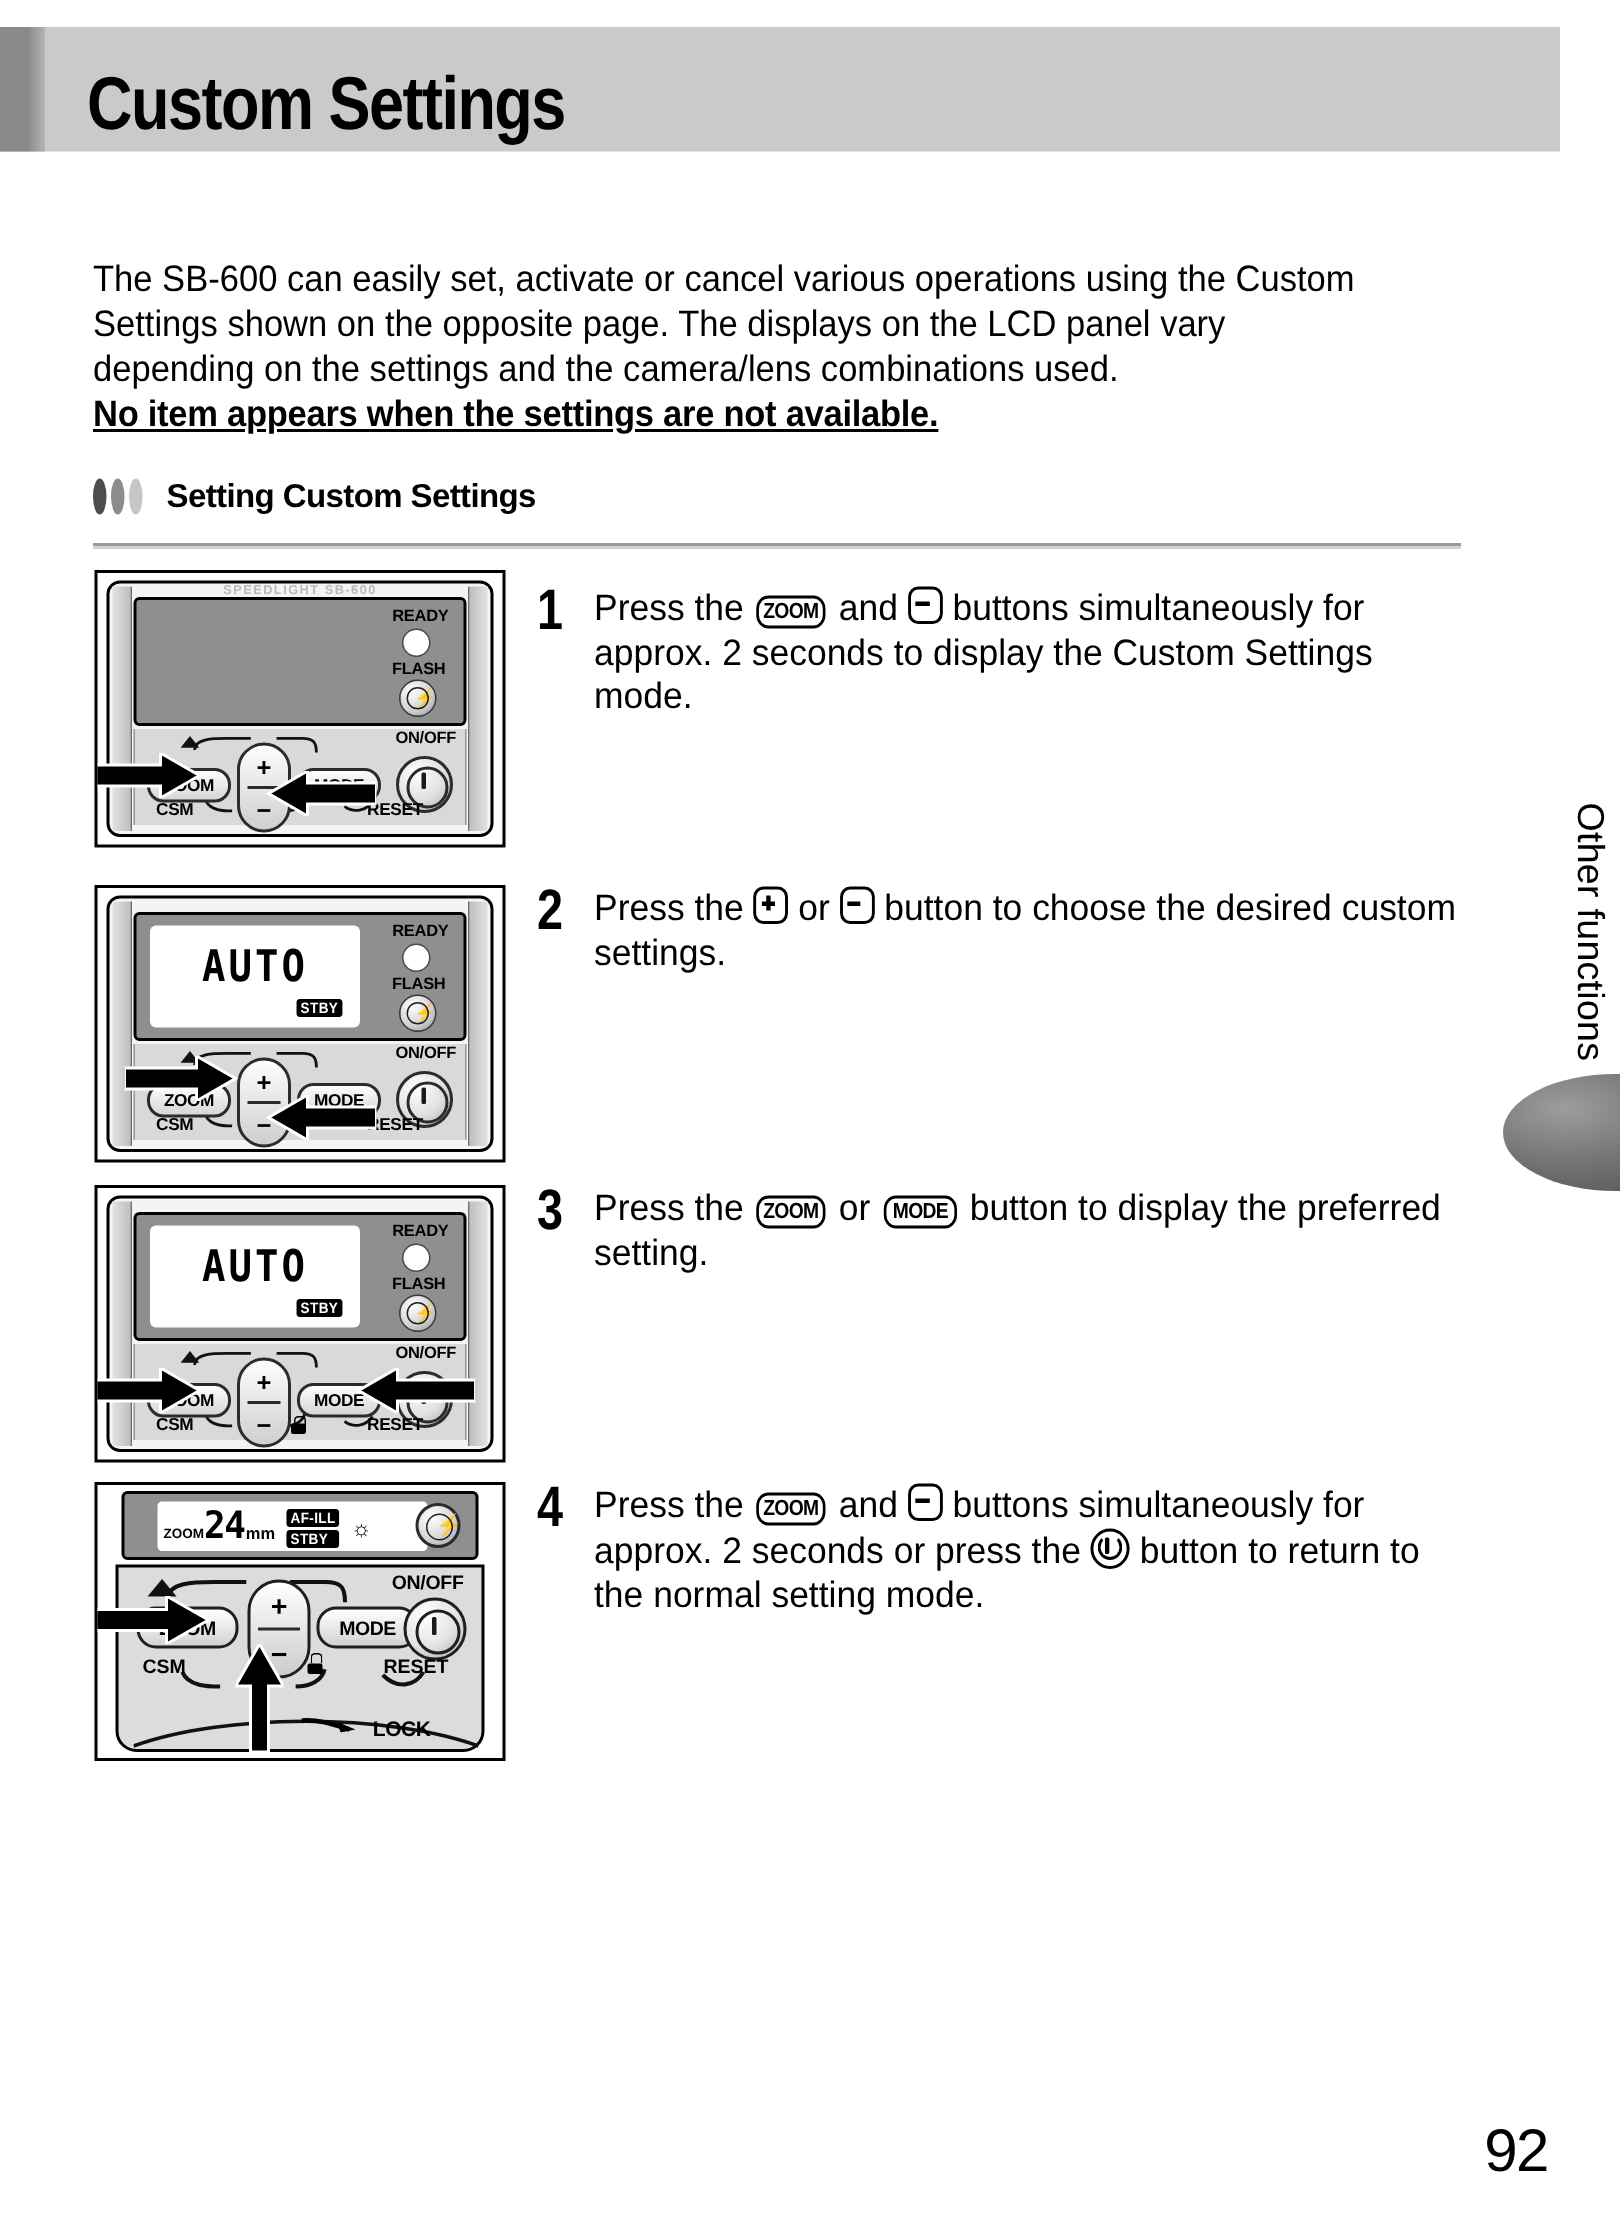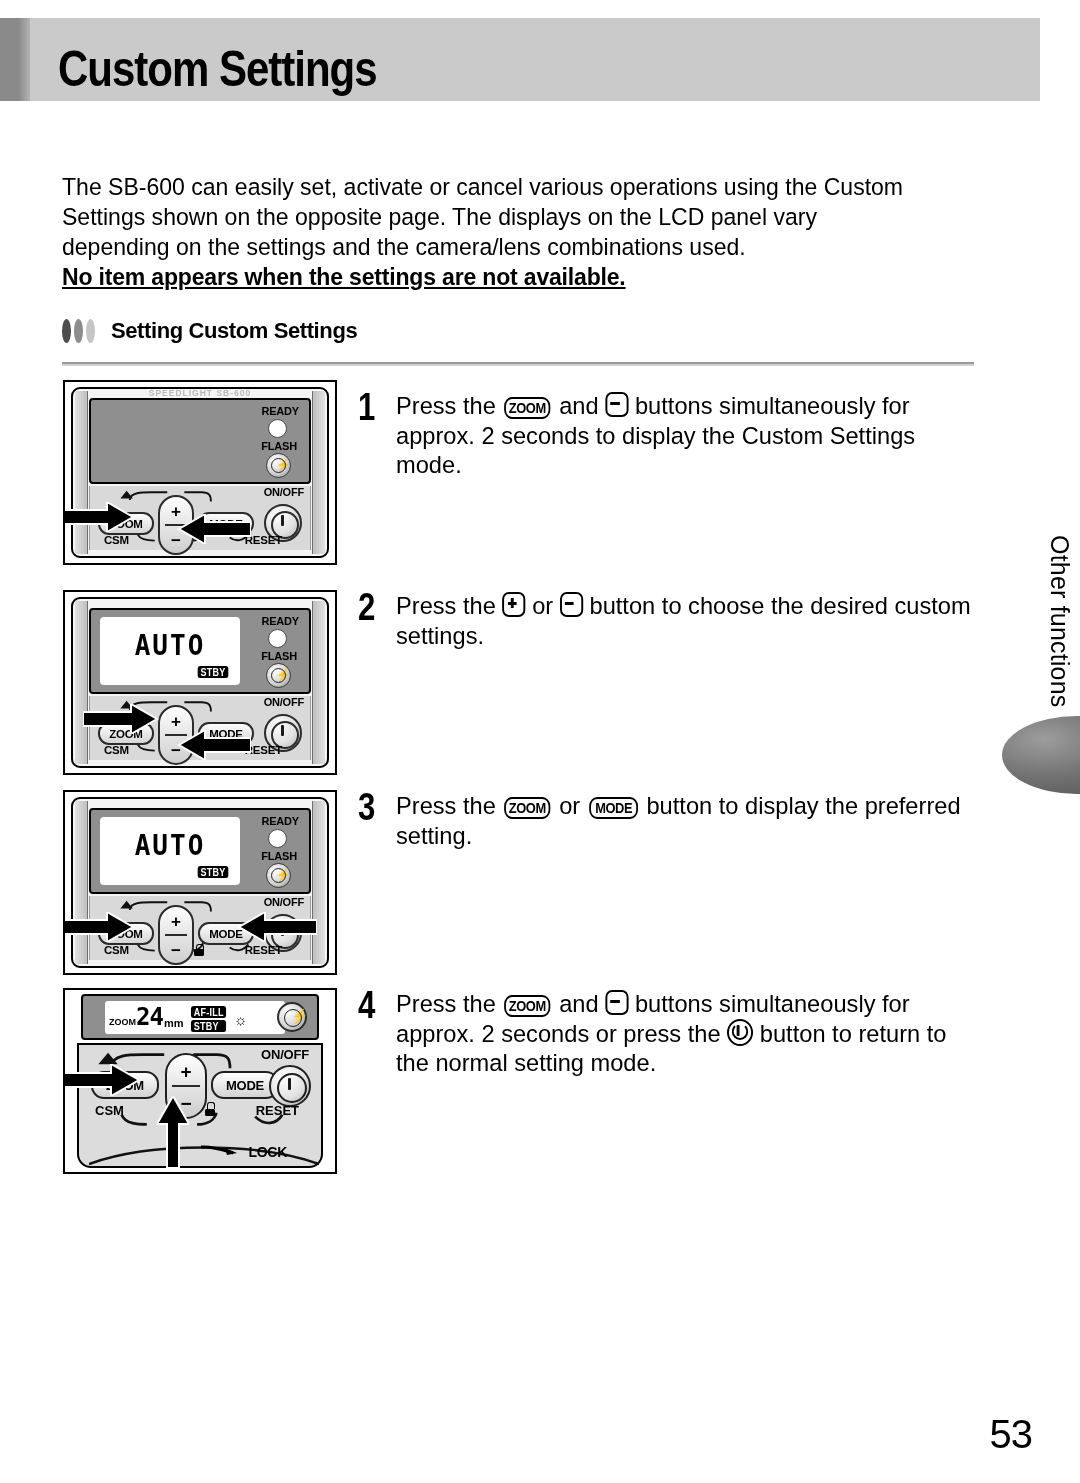--- a/index.html
+++ b/index.html
@@ -927,13 +927,13 @@
 <div class="step" id="step-4">
   <div class="step-num">4</div>
   <div class="step-body">
     <span>Press the </span><span class="k-zoom">ZOOM</span><span> and </span><span class="k-minus"></span><span> buttons simultaneously for approx. 2 seconds or press the </span><span class="k-power"></span><span> button to return to the normal setting mode.</span>
   </div>
 </div>
 
 <div id="side-tab-text">Other functions</div>
 <div id="side-tab-ellipse"></div>
 
-<div id="page-number">53</div>
+<div id="page-number">92</div>
 
 </body></html>

